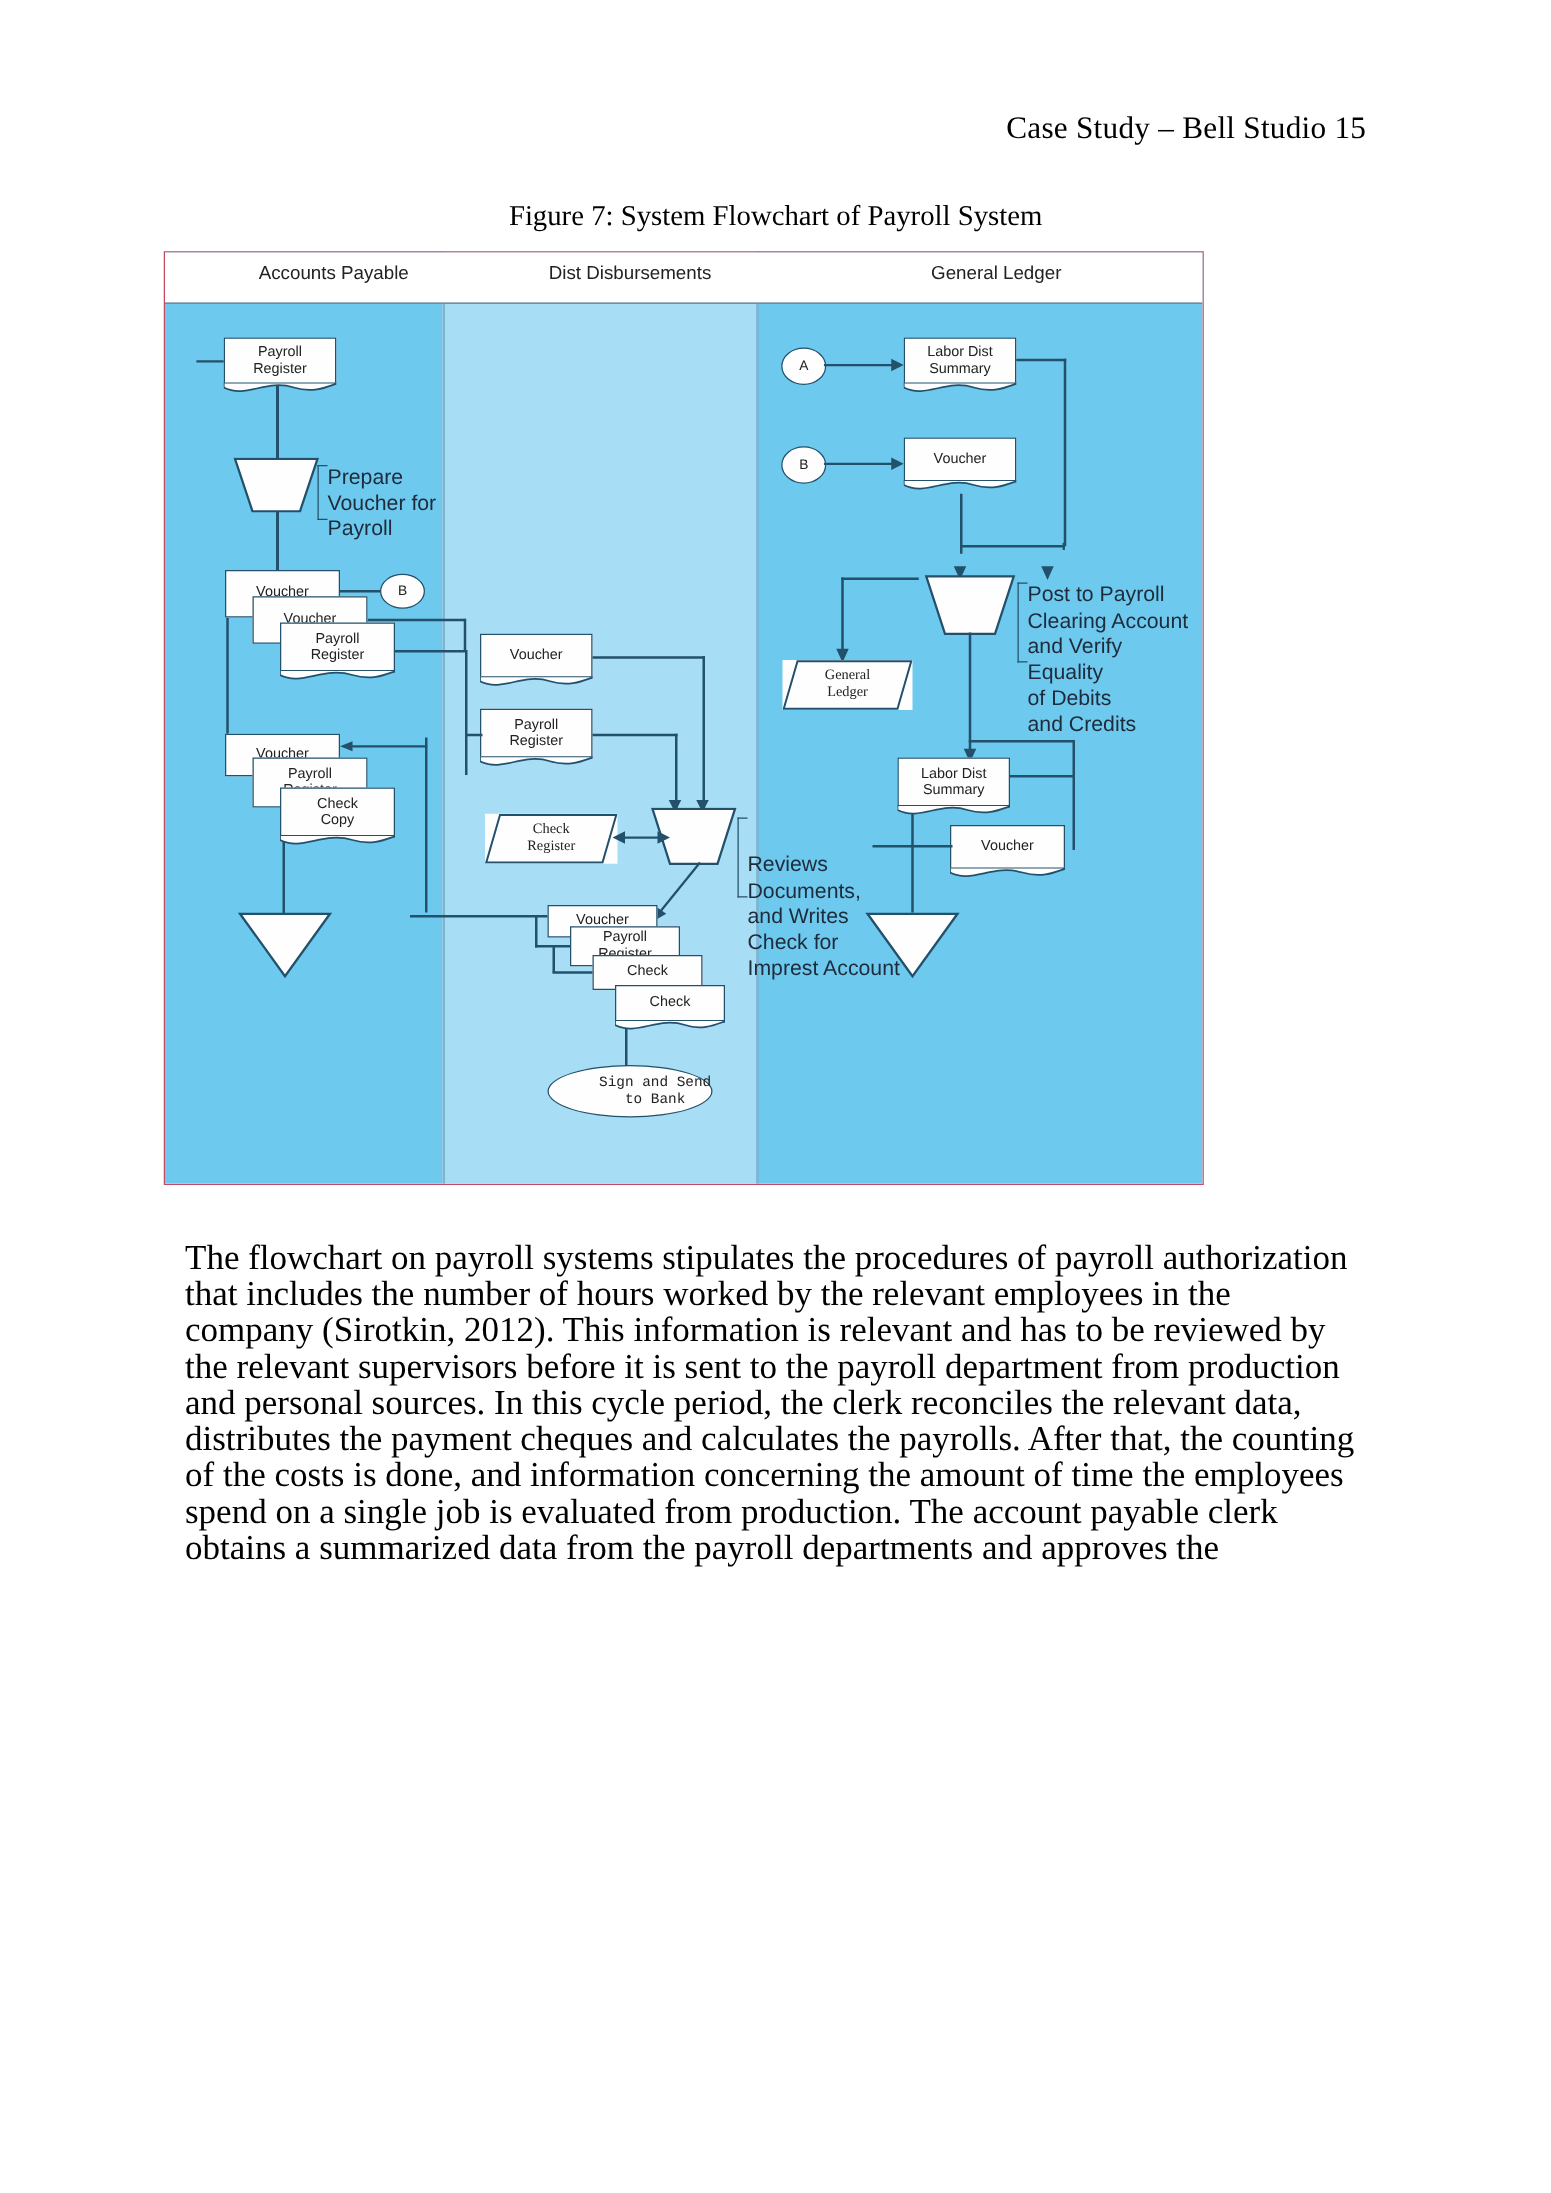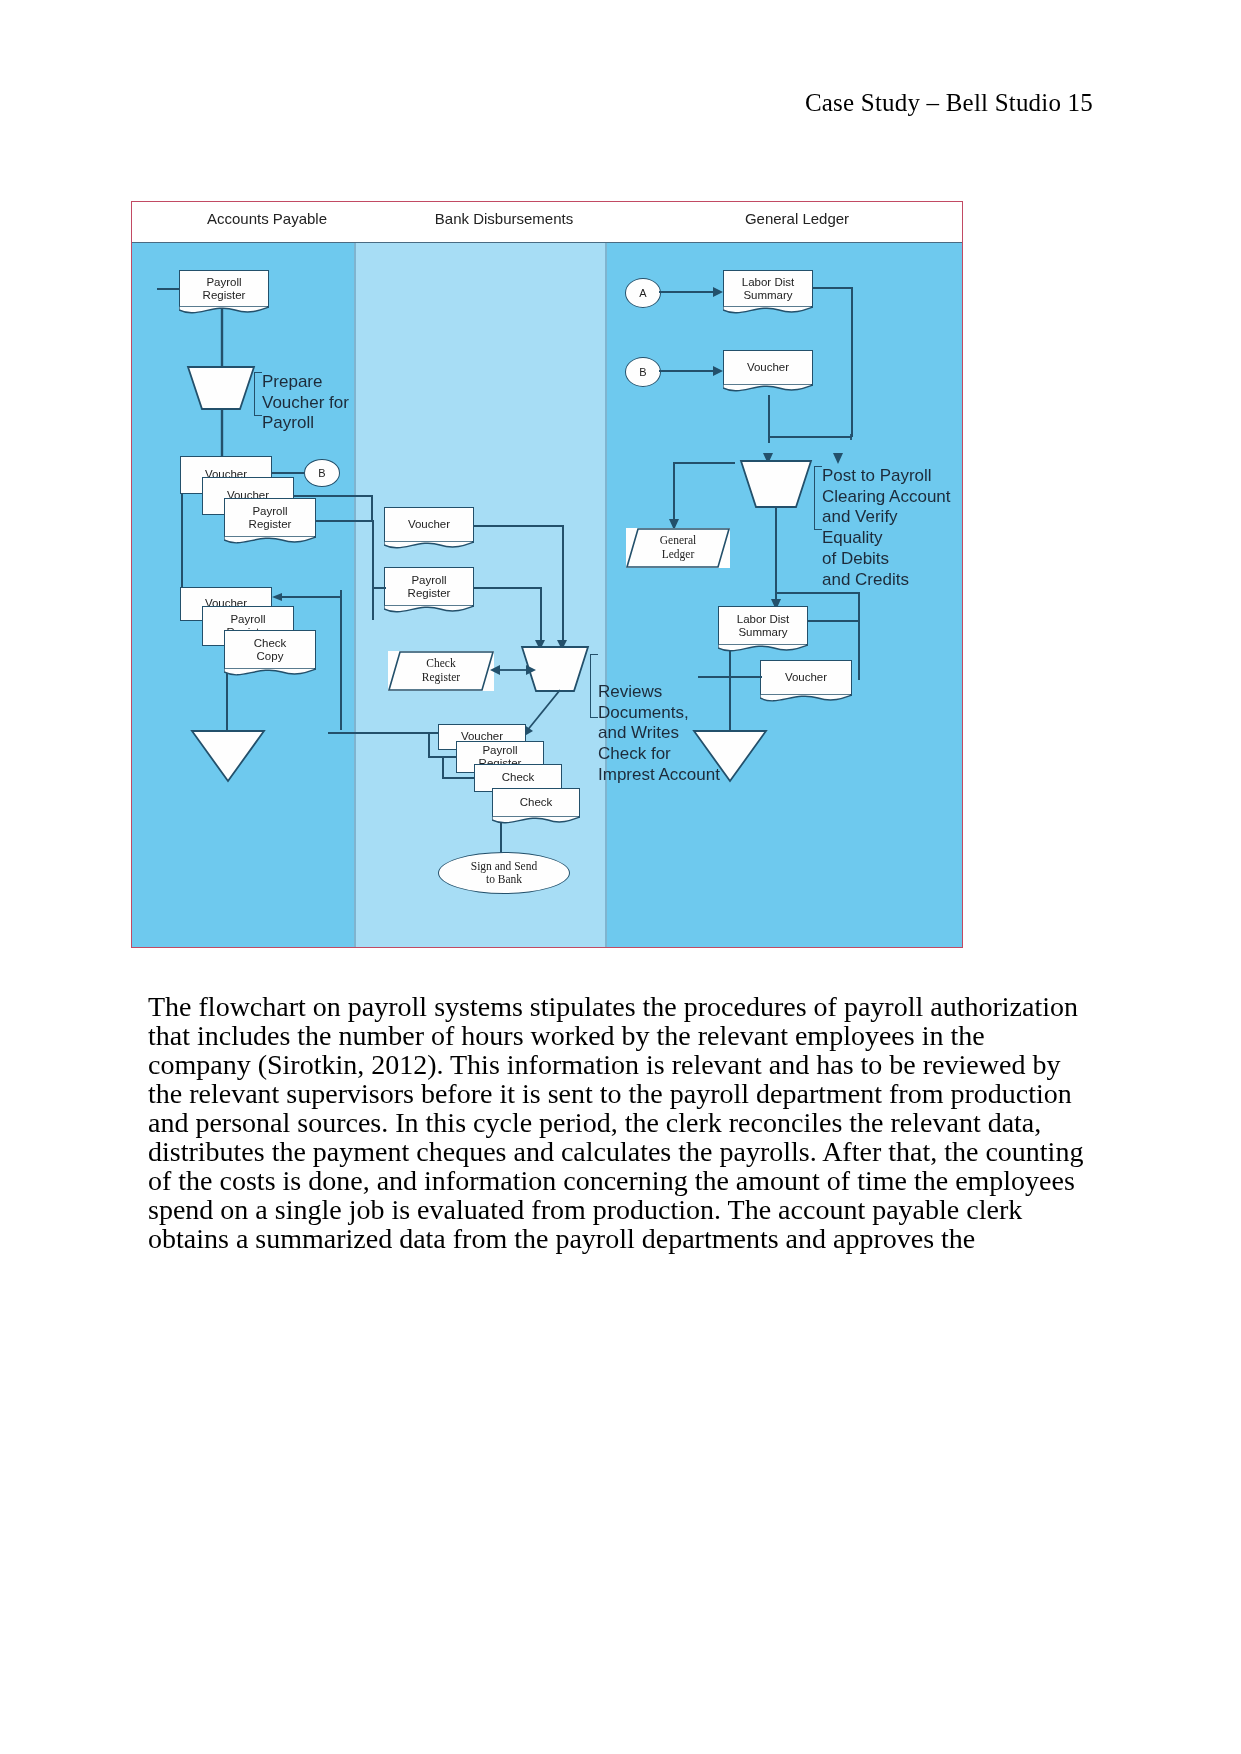--- a/index.html
+++ b/index.html
@@ -75,23 +75,23 @@
   .conn{
     position:absolute;background:#fefefe;
     border:1.5px solid #23506b;border-radius:50%;
     font-family:"Liberation Sans", sans-serif;
     font-size:11px;color:#222;
     display:flex;align-items:center;justify-content:center;
   }
   .oval{
     position:absolute;background:#fefefe;
     border:1.5px solid #23506b;border-radius:50%;
-    font-family:Liberation Serif, serif;
+    font-family:Liberation Mono, monospace;
     font-size:11.5px;line-height:1.15;color:#222;text-align:center;
-    display:flex;align-items:center;justify-content:center;
+    display:flex;align-items:center;justify-content:flex-end;
   }
 
   .note{
     position:absolute;
     font-family:"Liberation Sans", sans-serif;
     font-size:17px;line-height:1.22;color:#1d2b3a;
     white-space:pre-line;
   }
   .bracket{
     position:absolute;border:1.5px solid #23506b;border-right:none;
@@ -108,33 +108,34 @@
     font-size:28px;line-height:29px;text-align:left;
   }
 </style>
 </head>
 <body>
 
 <div class="page">
 
   <div class="header">Case Study – Bell Studio 15</div>
 
+  <div class="fig-caption">Figure 7: System Flowchart of Payroll System</div>
 
   <div class="chart-frame">
 
     <div class="band ap"></div>
     <div class="band cd"></div>
     <div class="band gl"></div>
 
     <div class="vdiv" style="left:222px"></div>
     <div class="vdiv" style="left:473px"></div>
 
     <div class="hdr-strip"></div>
     <div class="col-title c1">Accounts Payable</div>
-    <div class="col-title c2">Bank Disbursements</div>
+    <div class="col-title c2">Dist Disbursements</div>
     <div class="col-title c3">General Ledger</div>
 
     <svg style="position:absolute;left:25px;top:80px;width:52px;height:14px">
       <line x1="0" y1="7" x2="44" y2="7" stroke="#23506b" stroke-width="1.8"></line>
       <polygon points="52,7 42,3 42,11" fill="#23506b"></polygon>
     </svg>
 
     <div class="node doc" style="left:47px;top:68px;width:90px;height:38px">
       <span style="white-space:pre-line">Payroll
 Register</span>

